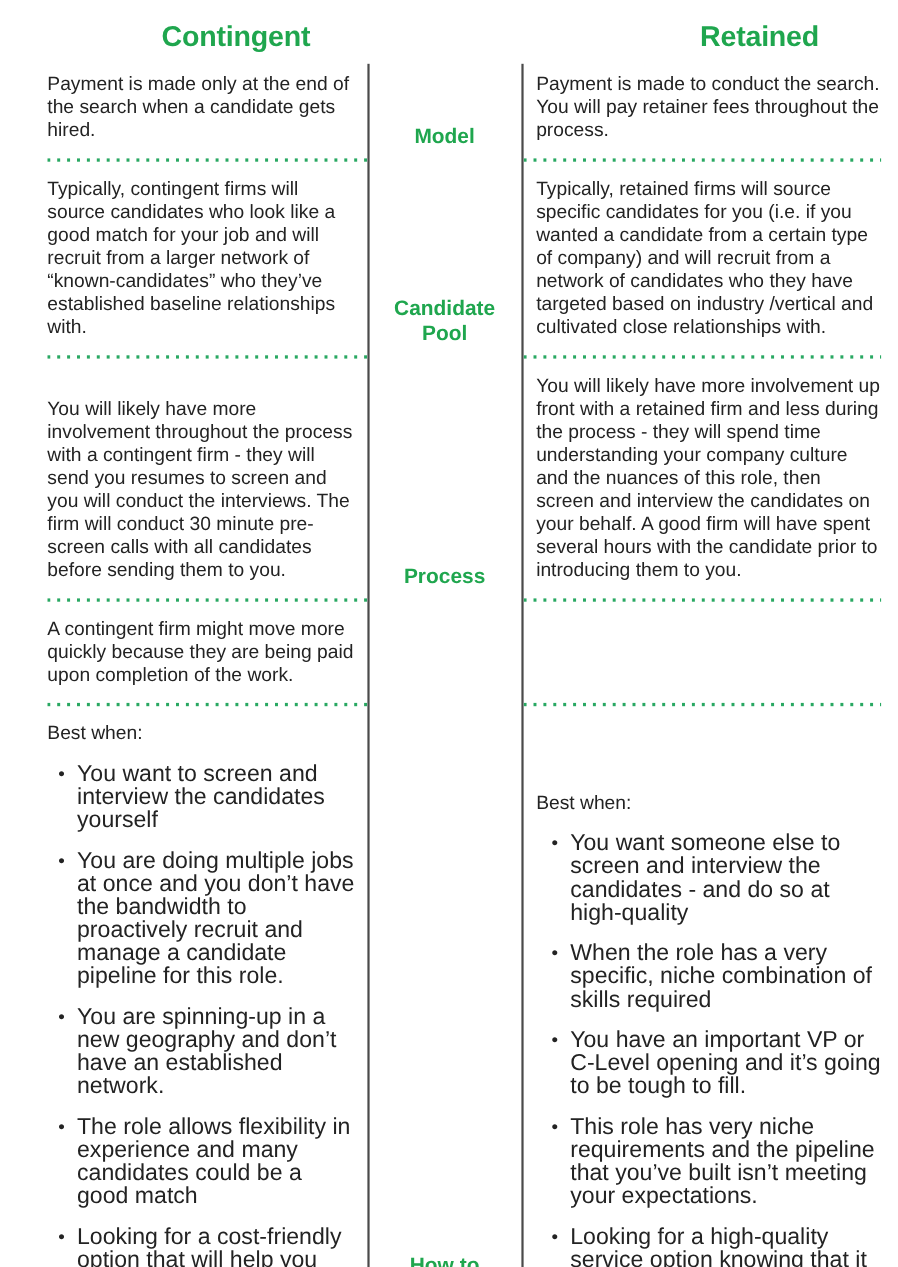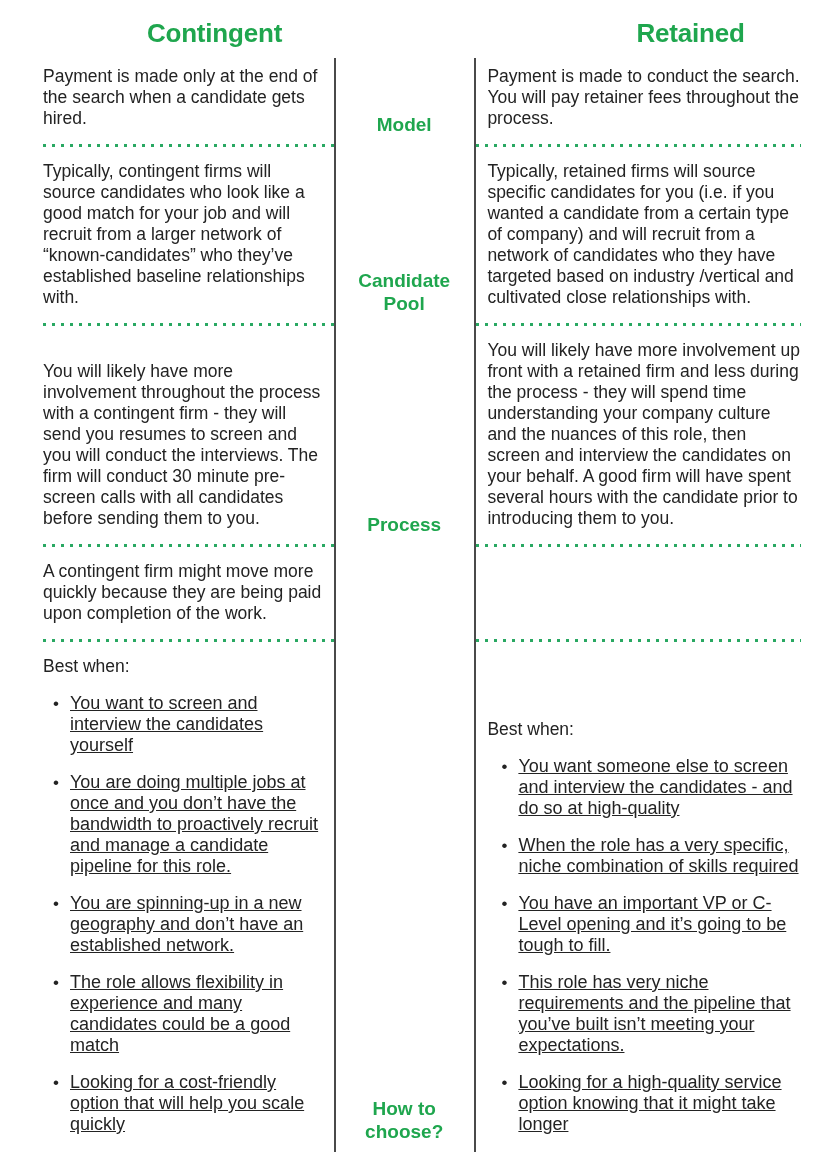--- a/index.html
+++ b/index.html
@@ -121,25 +121,24 @@
     color: #232323;
     margin: 0 0 1px 0;
   }
   ul.bullets {
     margin: 0;
     padding: 0 0 0 26px;
     list-style: none;
   }
   ul.bullets li {
     position: relative;
-    font-size: 18px;
+    font-size: 21px;
     line-height: 21px;
     color: #232323;
     margin: 16px 0 1px 0;
-    text-decoration: underline;
   }
   ul.bullets li::before {
     content: "\2022";
     position: absolute;
     left: -17px;
     top: 0;
     font-size: 17px;
     line-height: 21px;
     color: #232323;
   }

